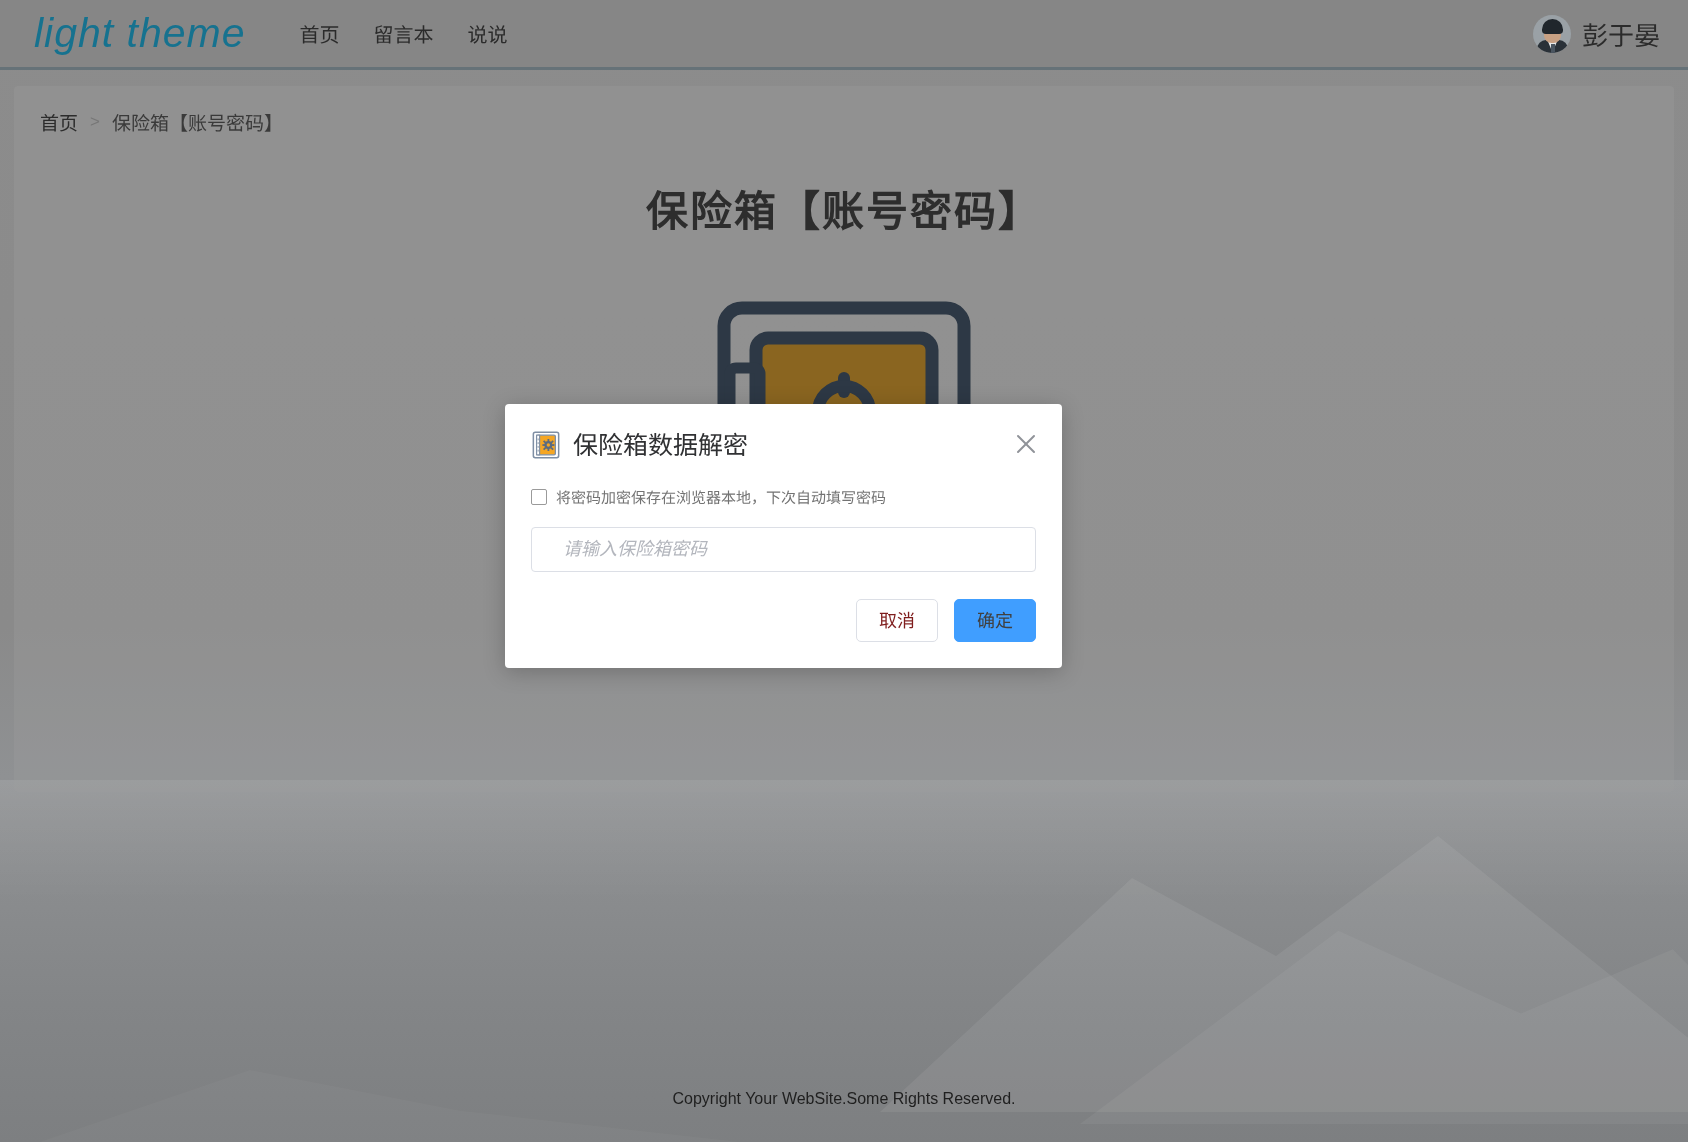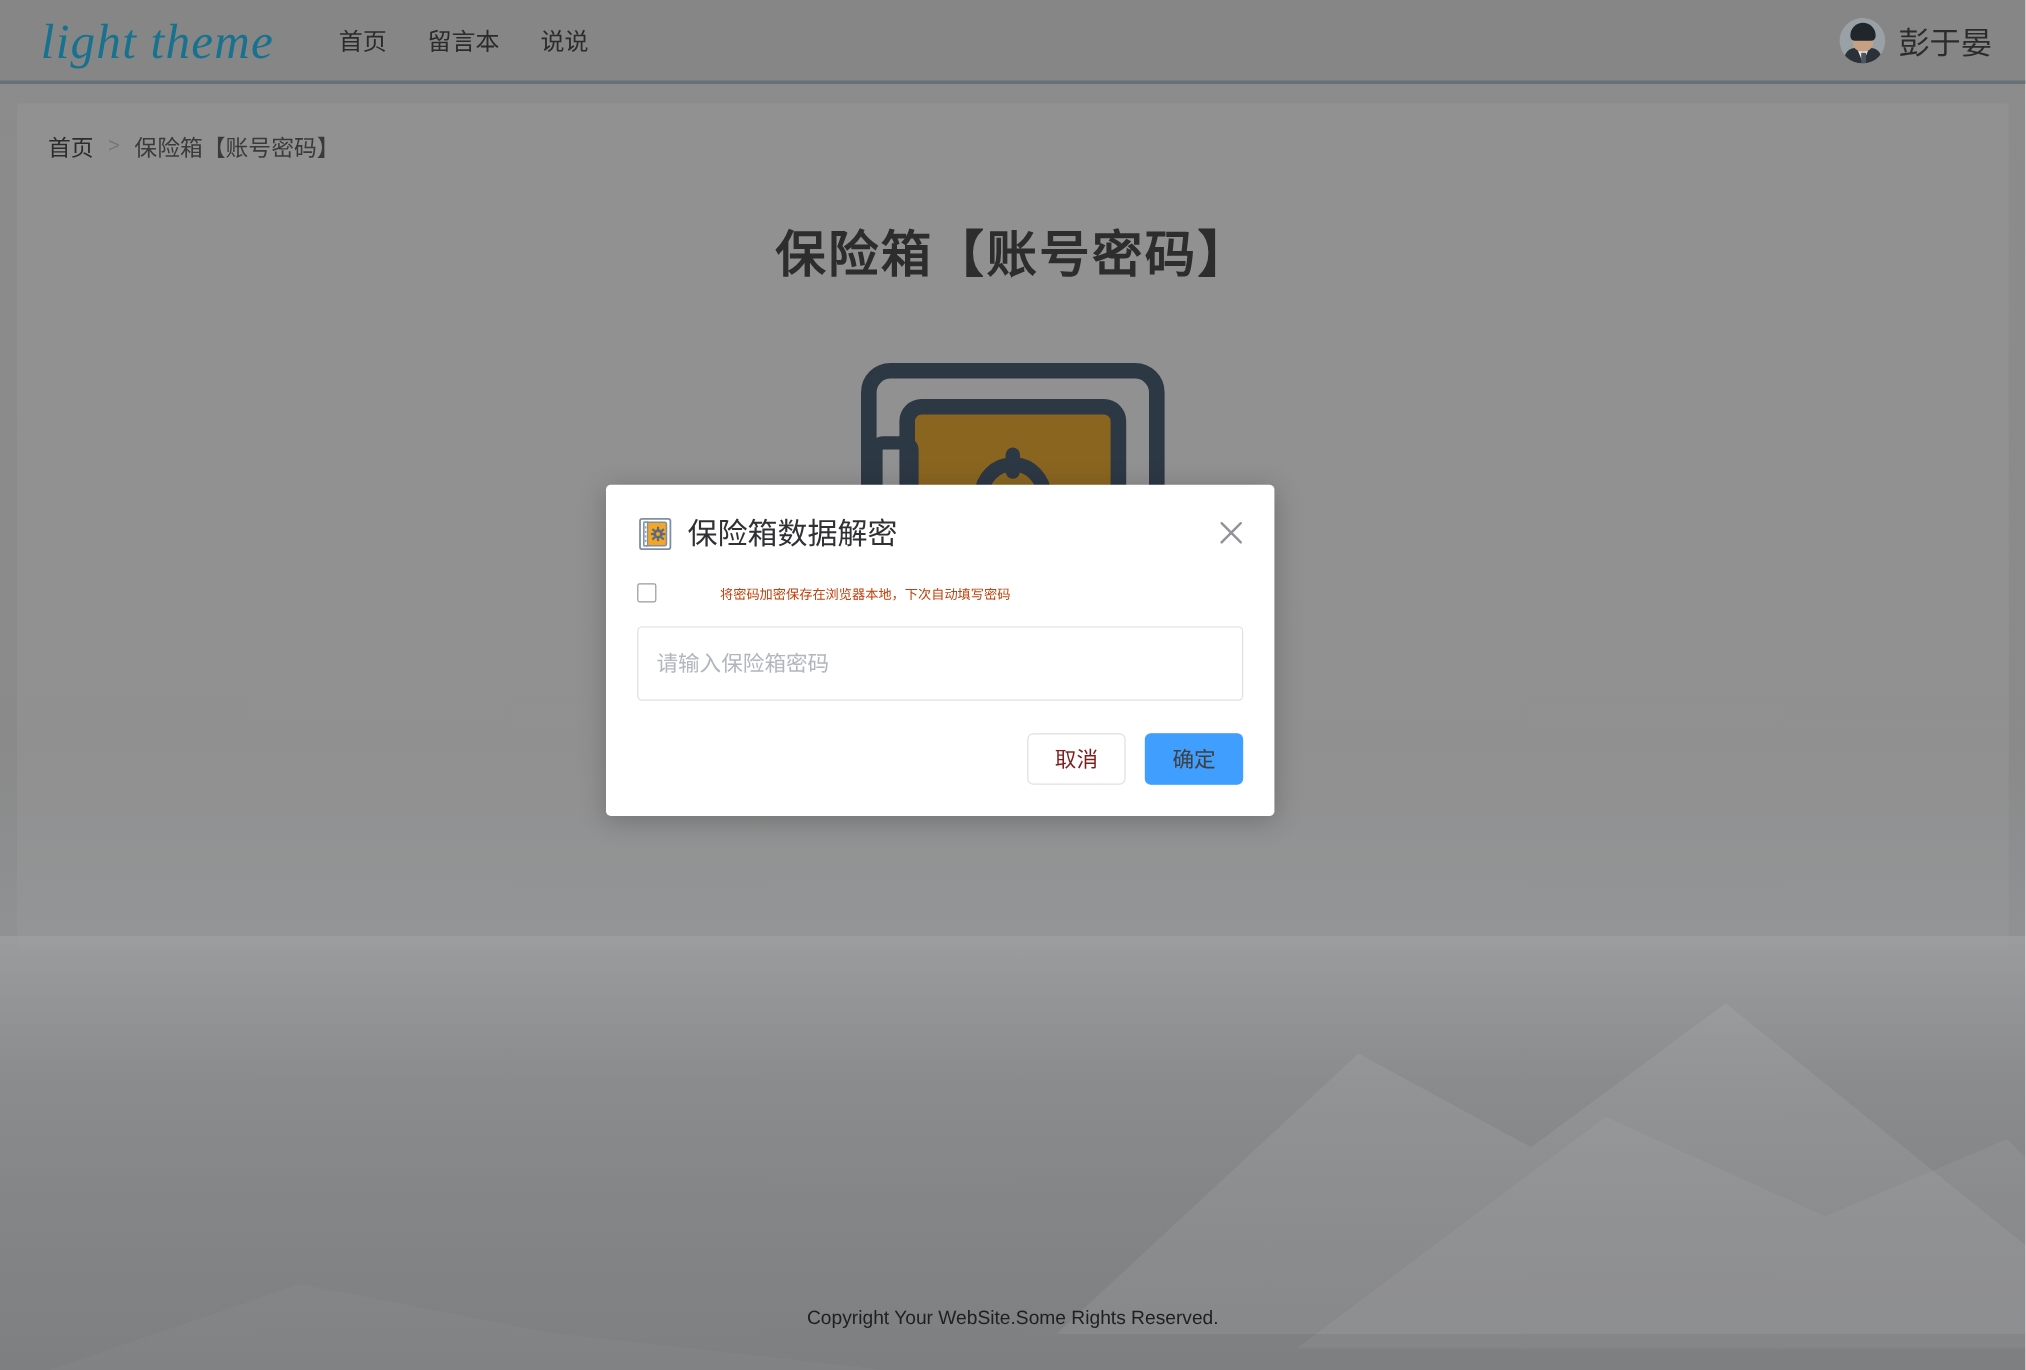--- a/index.html
+++ b/index.html
@@ -67,21 +67,21 @@
     position: relative;
     z-index: 5;
     height: 70px;
     display: flex;
     align-items: center;
     padding: 0 28px 0 34px;
     background: rgba(130,130,130,0.62);
     border-bottom: 3px solid rgba(96,110,118,0.85);
   }
   .brand {
-    font-family: Liberation Serif, serif;
+    font-family: Liberation Sans, sans-serif;
     font-style: italic;
     font-size: 41px;
     font-weight: 400;
     color: #16728f;
     letter-spacing: 1px;
     margin-right: 54px;
     white-space: nowrap;
     cursor: pointer;
   }
   .nav-links { display: flex; align-items: center; gap: 34px; }
@@ -249,36 +249,36 @@
     margin-bottom: 20px;
   }
   .checkbox {
     width: 16px; height: 16px;
     border: 1px solid #9a9a9a;
     border-radius: 2px;
     background: #fff;
     flex: none;
   }
   .check-label {
-    font-size: 11px;
-    color: #c2410c;
+    font-size: 15px;
+    color: #737373;
     white-space: nowrap;
-    margin-left: 44px;
   }
   .pw-input {
     width: 100%;
-    height: 62px;
+    height: 45px;
     border: 1px solid #dcdfe6;
     border-radius: 4px;
-    padding: 0 15px;
+    padding: 0 31px;
     font-size: 18px;
     color: #606266;
     font-family: "Liberation Sans", "DejaVu Sans", sans-serif;
     outline: none;
     background: #fff;
+    font-style: italic;
   }
   .pw-input::placeholder { color: #b3b6bd; }
   .modal-footer {
     display: flex;
     justify-content: flex-end;
     gap: 16px;
     padding: 27px 0 26px 0;
   }
   .btn {
     height: 43px;

